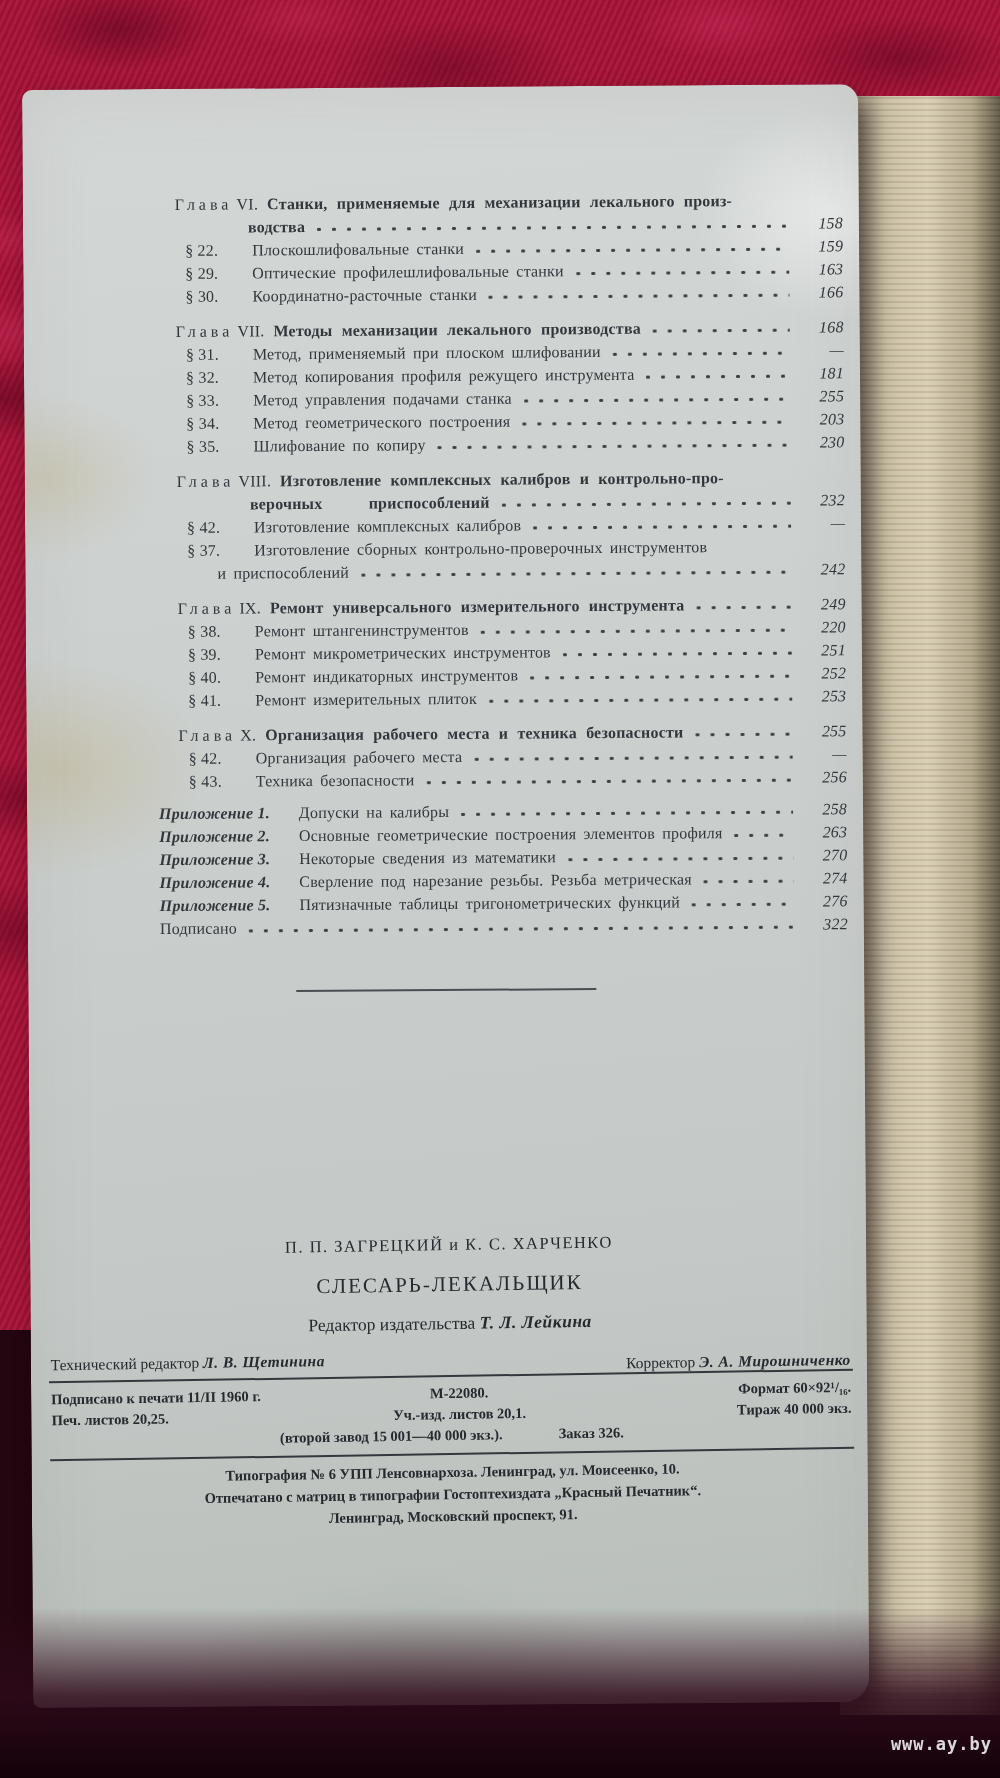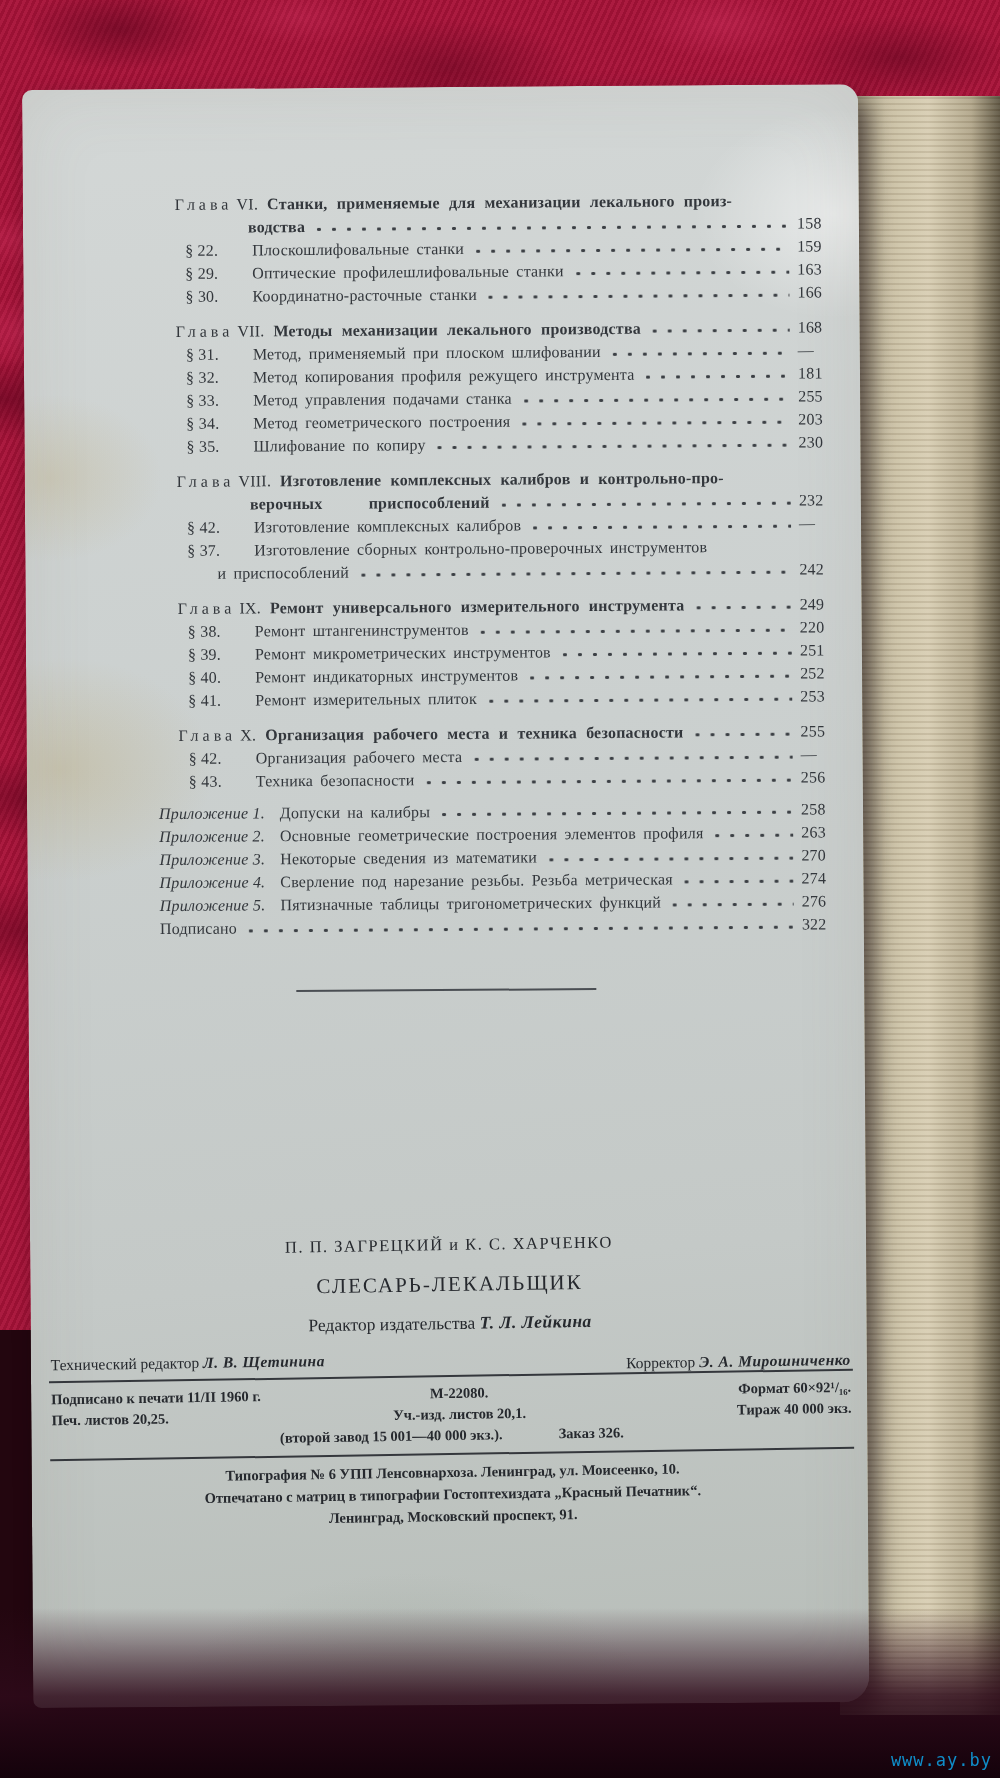--- a/index.html
+++ b/index.html
@@ -59,32 +59,32 @@
   .section + .appendix { margin-top:9px; }
   .trow { display:flex; align-items:baseline; }
   .chapter .trow { padding-left:22px; }
   .chapter .trow.cont { padding-left:95px; }
   .section .trow { padding-left:32px; }
   .section .trow.cont { padding-left:62px; }
   .appendix .trow, .plain .trow { padding-left:2px; }
   .pref { flex:none; white-space:nowrap; }
   .chword { letter-spacing:4px; }
   .section .pref { width:58px; }
-  .appendix .pref { font-style:italic; margin-right:6px; }
+  .appendix .pref { font-style:italic; margin-right:20px;font-weight:bold; }
   .txt { white-space:nowrap; margin-left:9px; word-spacing:3px; }
   .cont .txt { margin-left:0; }
   .chapter .txt { font-weight:bold; word-spacing:5px; }
   .chapter .cont .txt { word-spacing:42px; }
   .leader {
     flex:1 1 auto; min-width:12px; height:9px; align-self:flex-end;
     margin:0 8px 4px 10px;
     background-image: radial-gradient(circle at 4px 4.5px, #3c4045 1.7px, rgba(0,0,0,0) 2px);
     background-size:15px 9px; background-repeat:repeat-x; background-position:0 50%;
   }
-  .pnum { flex:none; width:46px; text-align:left; white-space:nowrap; }
+  .pnum { flex:none; width:46px; text-align:right; white-space:nowrap;font-style:italic; }
   
   .divider {
     position:absolute; top:902px; left:50%; transform:translateX(-50%);
     width:300px; height:2px; background:#4a4e53;
   }
   
   .imprint {
     position:absolute; left:18px; right:14px; top:1148px;
     transform: rotate(-0.5deg);
     font-size:15px; color:#26292e;
@@ -103,23 +103,23 @@
   .prow.centerrow { justify-content:center; gap:56px; }
   .prow.centerrow > span { flex:none; }
   .tl { text-align:center; font-weight:bold; font-size:14.5px; line-height:22px; }
   .tl:first-of-type { margin-top:4px; }
   
   .bottom-shade {
     position:absolute; z-index:4; left:0; right:0; bottom:0; height:170px;
     background: linear-gradient(180deg, rgba(30,6,16,0) 0%, rgba(46,10,26,.85) 52%, #14020b 100%);
   }
   .watermark {
-    position:absolute; z-index:5; right:8px; bottom:8px;
+    position:absolute; z-index:5; right:8px; bottom:24px;
     font-family:"DejaVu Sans Mono", monospace; font-size:17px;
-    color:#0ea5e9; opacity:.85; letter-spacing:1px;
+    color:#ffffff; opacity:.85; letter-spacing:1px;font-weight:bold;
   }
 </style>
 </head>
 <body>
 
 <div class="fabric fabric-top"></div>
 <div class="fabric fabric-left"></div>
 <div class="fore-edge"></div>
 
 <div class="page">

